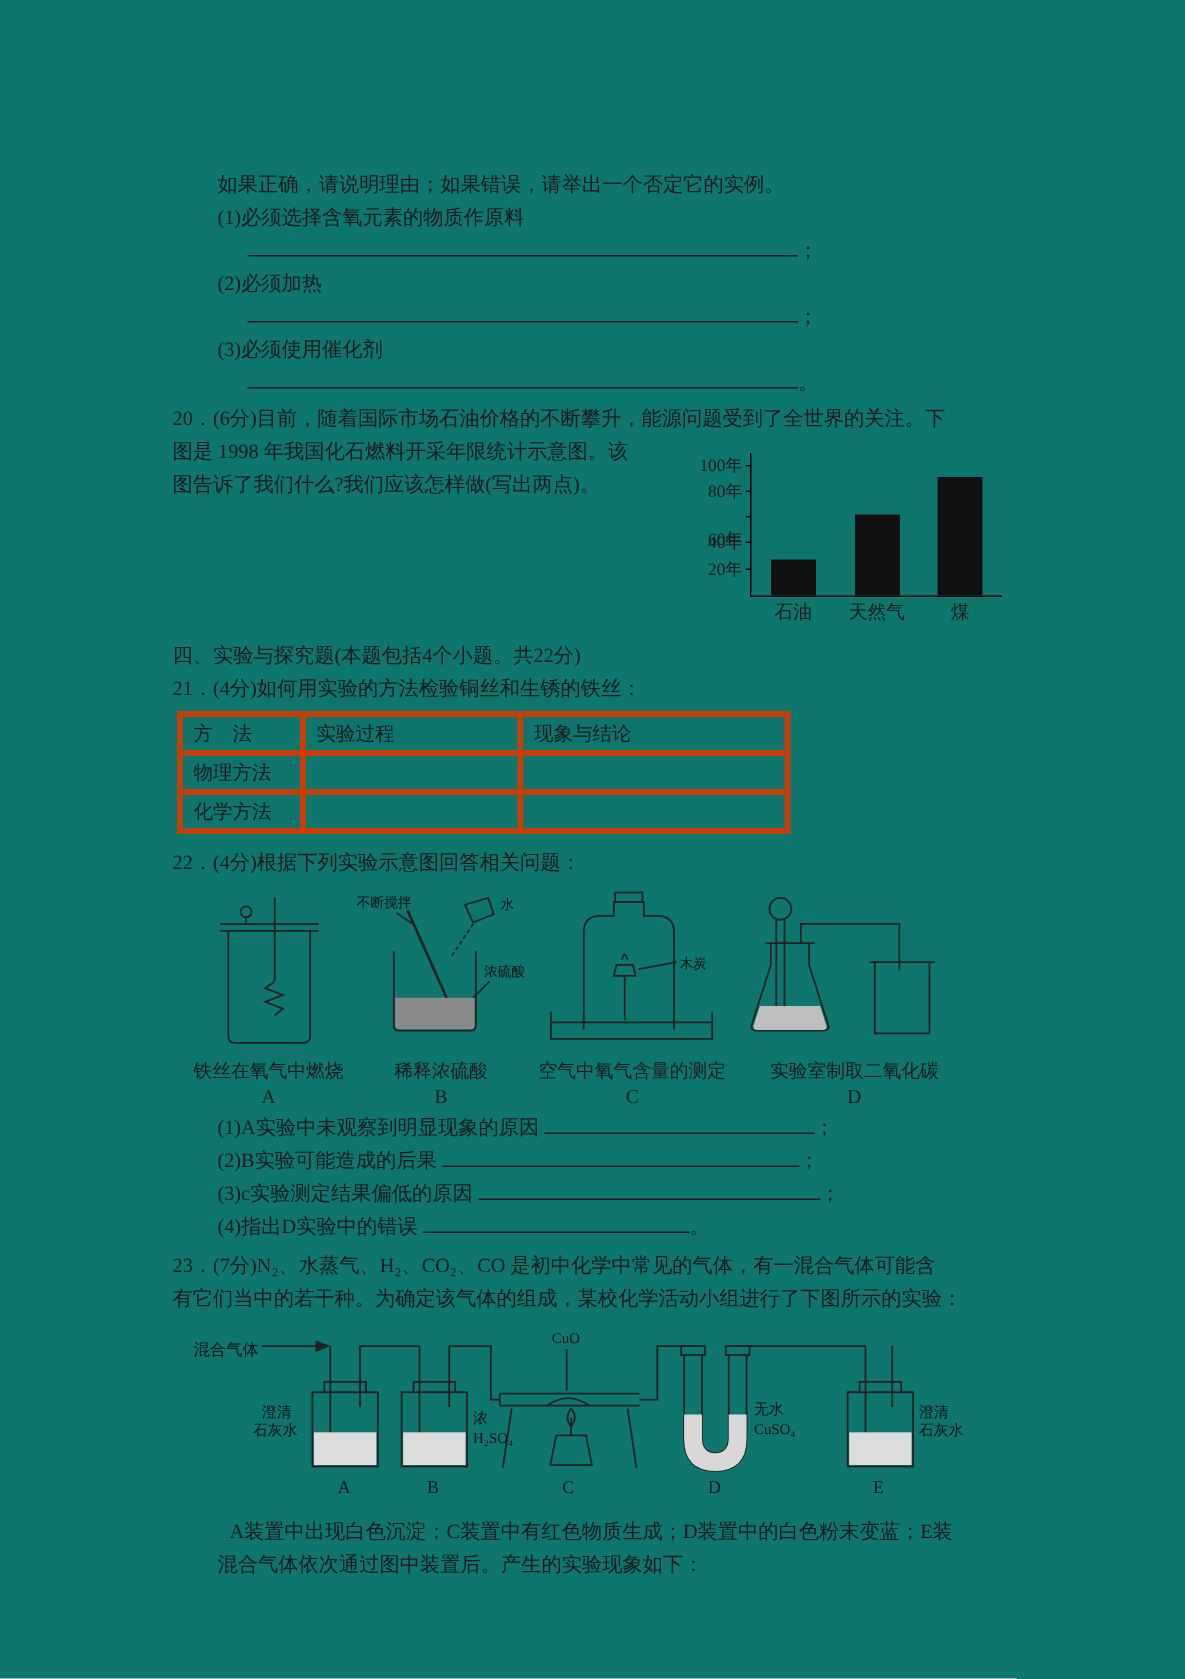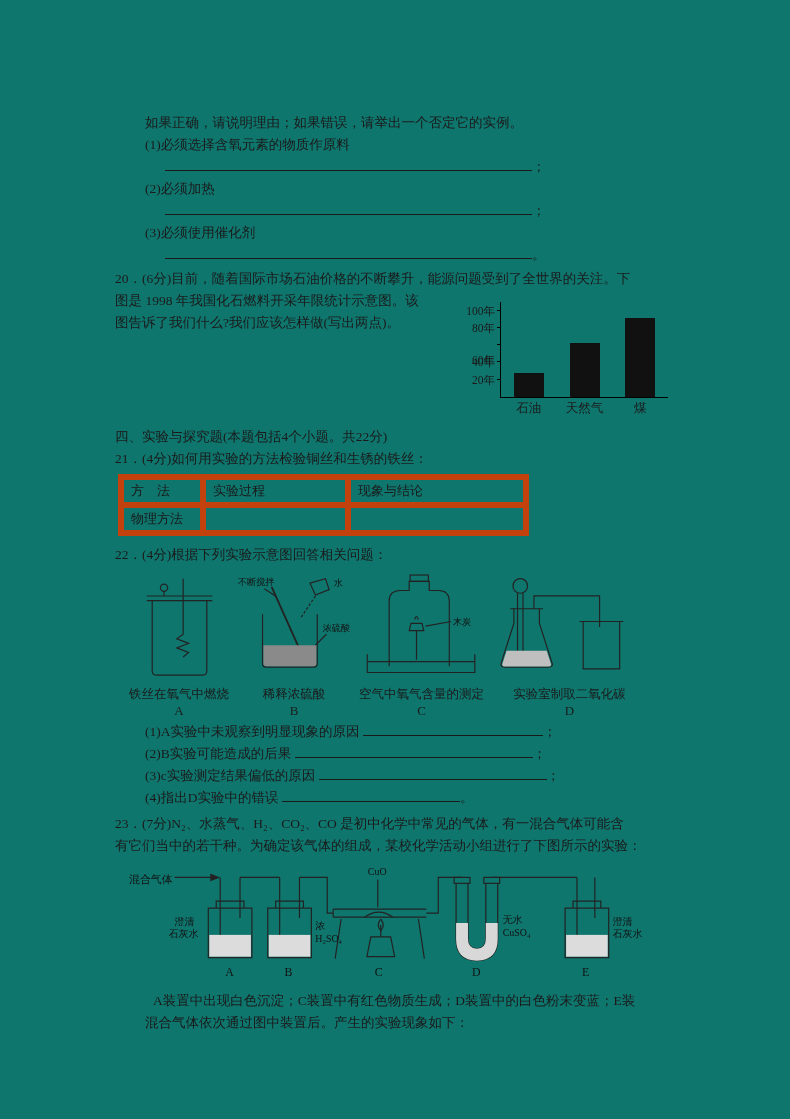--- a/index.html
+++ b/index.html
@@ -21,21 +21,21 @@
   .q20:after { content:""; display:block; clear:both; }
   .q20-chart { float:right; width:232px; margin:4px 0 0 8px; }
   .plot { position:relative; margin-left:42px; width:168px; height:96px;
           border-left:1.5px solid #000; border-bottom:1.5px solid #000; margin-bottom:22px; margin-top:8px; }
   .ytick { position:absolute; right:calc(100% + 6px); font-size:11.5px; line-height:12px; white-space:nowrap; }
   .ymark { position:absolute; left:-4px; width:4px; height:1px; background:#000; }
   .bar  { position:absolute; bottom:0; }
   .xlab { position:absolute; top:100%; margin-top:4px; transform:translateX(-50%); font-size:12.5px; line-height:14px; white-space:nowrap; }
   
   table.q21 { border-collapse:collapse; margin:4px 0 8px 3px; table-layout:fixed; }
-  table.q21 th, table.q21 td { border:6px solid #c2410c; font-weight:normal; text-align:left; padding:1px 7px; font-size:13px; line-height:20px; }
+  table.q21 th, table.q21 td { border:4px solid #c2410c; font-weight:normal; text-align:left; padding:1px 7px; font-size:13px; line-height:20px; }
   table.q21 th { height:26px; }
   table.q21 td { height:15px; }
   
   .figs { display:flex; align-items:flex-end; gap:8px; margin:8px 0 2px 14px; }
   .fig { text-align:center; }
   .fig-caption { font-size:12.5px; line-height:16px; white-space:nowrap; }
   .fig-letter { font-size:13px; line-height:17px; }
   .q-line { white-space:nowrap; }
   svg text { font-family:"Liberation Serif","DejaVu Serif",serif; fill:#111; }
   .train-wrap { margin:6px 0 2px 14px; }
@@ -95,20 +95,25 @@
         <tr>
       <th>方　法</th>
       <th>实验过程</th>
       <th>现象与结论</th>
     </tr>
     <tr>
       <td>物理方法</td>
       <td></td>
       <td></td>
     </tr>
+    <tr>
+      <td>化学方法</td>
+      <td></td>
+      <td></td>
+    </tr>
   </tbody>
     </table>
 
   <div class="para">22．(4分)根据下列实验示意图回答相关问题：</div>
 
   <div class="figs">
 
     <div class="fig">
       <svg width="91" height="105" viewBox="0 0 100 115">
         <g stroke="#222" stroke-width="1.3" fill="none">

